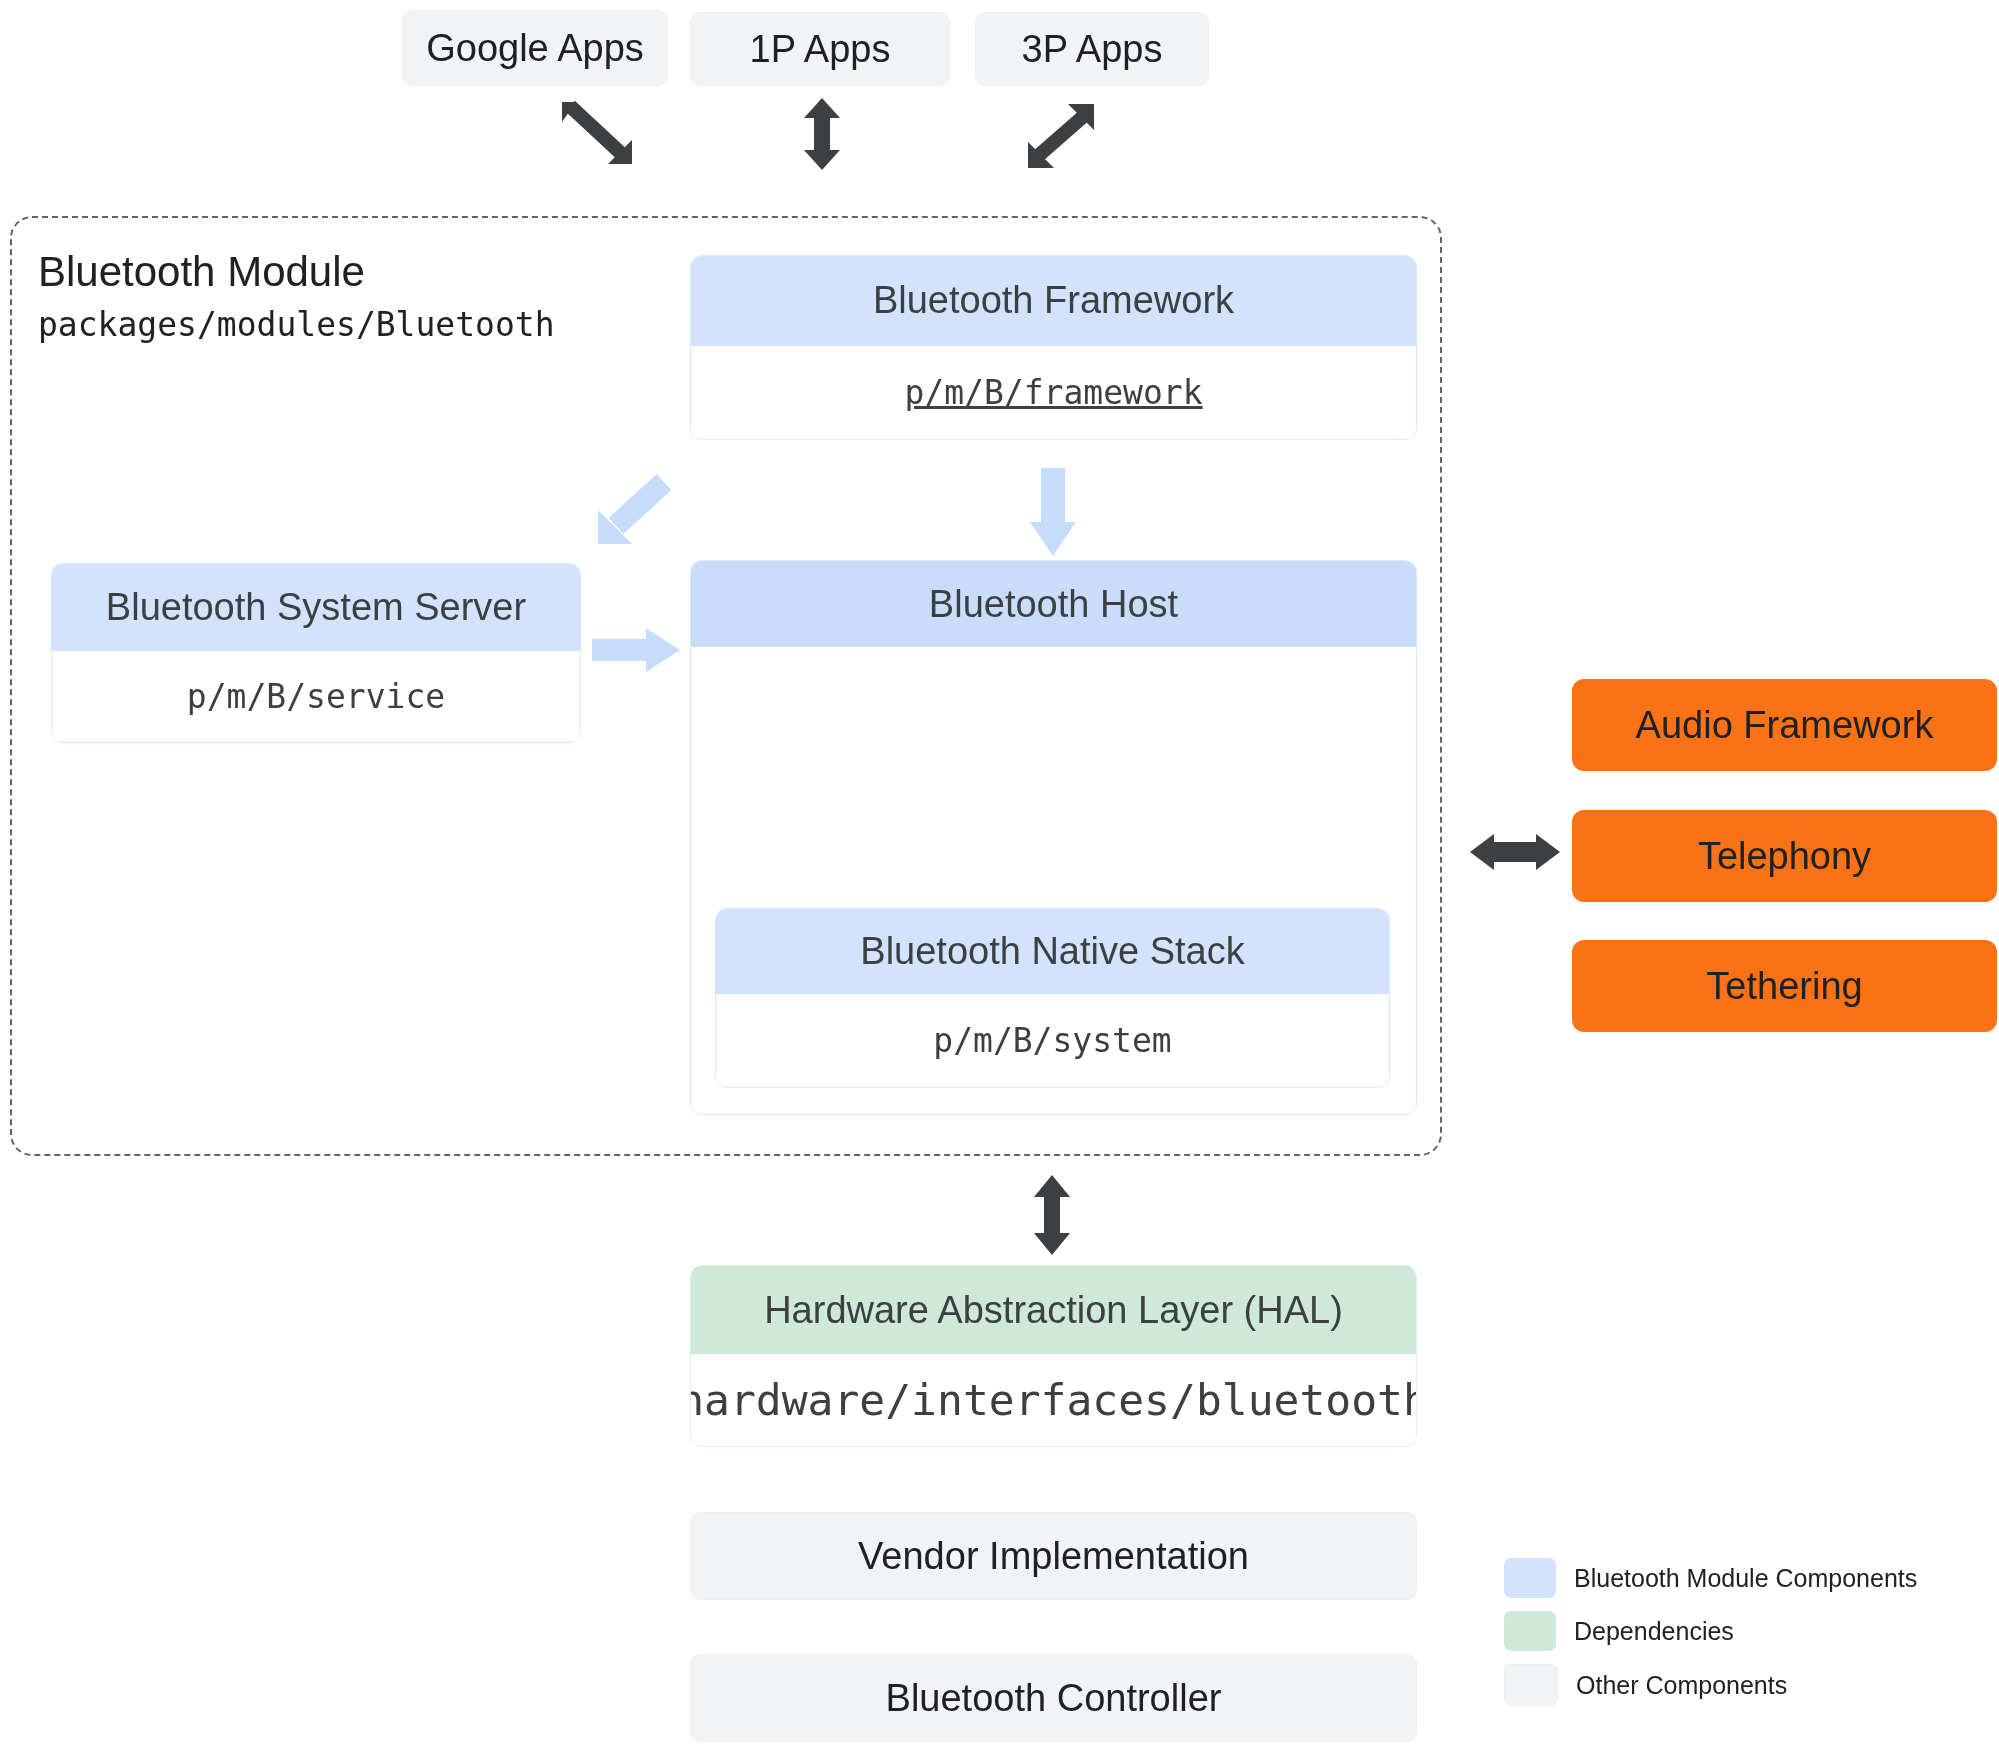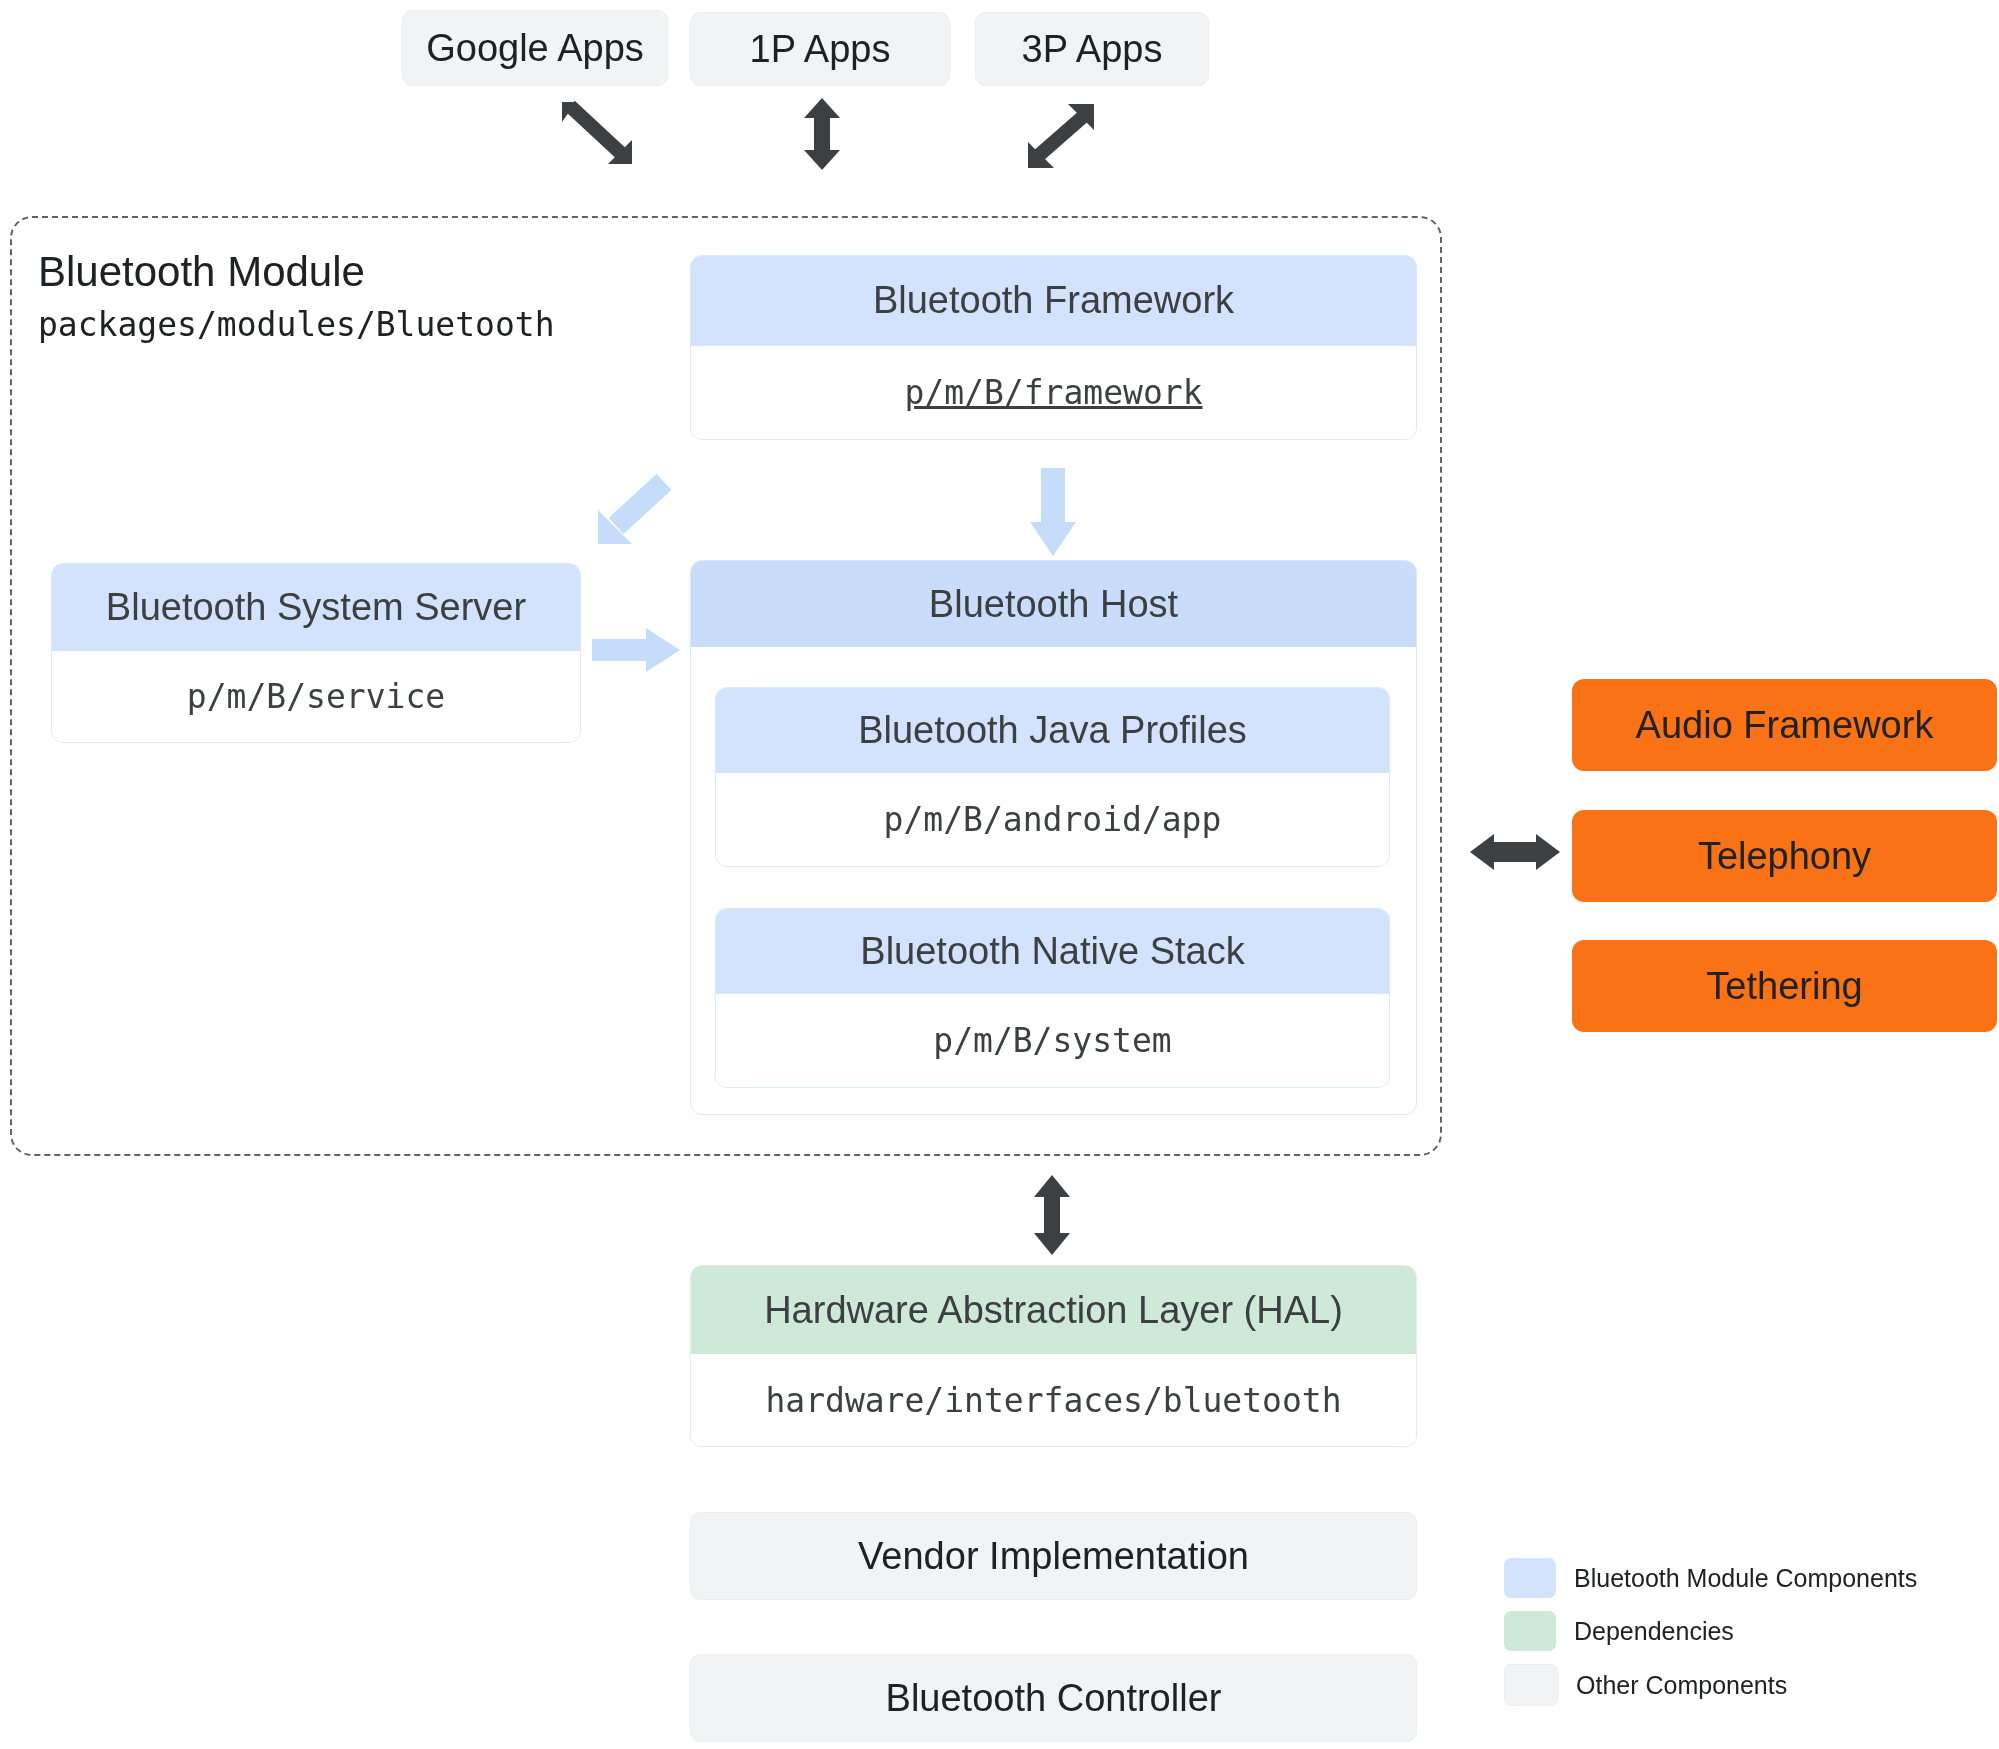--- a/index.html
+++ b/index.html
@@ -176,24 +176,20 @@
         <rect x="0" y="11" width="58" height="22" fill="#c6dcfb"></rect>
         <path d="M88 22 L54 0 L54 44 Z" fill="#c6dcfb"></path>
       </g>
     </svg>
   </div>
 
   <div class="abs host" style="left:690px; top:560px; width:727px; height:555px;">
     <div class="host-head nosel" style="height:86px; font-size:38px;">Bluetooth Host</div>
   </div>
 
-  <div class="abs card blue" style="left:715px; top:687px; width:675px; height:180px;">
-    <div class="card-head nosel" style="height:86px; font-size:38px;">Bluetooth Java Profiles</div>
-    <div class="card-path nosel" style="height:94px; font-size:33px;">p/m/B/android/app</div>
-  </div>
 
   <div class="abs card blue" style="left:715px; top:908px; width:675px; height:180px;">
     <div class="card-head nosel" style="height:86px; font-size:38px;">Bluetooth Native Stack</div>
     <div class="card-path nosel" style="height:94px; font-size:33px;">p/m/B/system</div>
   </div>
 
   <div class="abs" style="left:1470px; top:830px; width:90px; height:44px;">
     <svg width="90" height="44" viewBox="0 0 90 44">
       <g>
         <rect x="18" y="12" width="54" height="20" fill="#3c4043"></rect>
@@ -220,21 +216,21 @@
       <g>
         <rect x="14" y="14" width="16" height="52" fill="#3c4043"></rect>
         <path d="M22 0 L40 22 L4 22 Z" fill="#3c4043"></path>
         <path d="M22 80 L4 58 L40 58 Z" fill="#3c4043"></path>
       </g>
     </svg>
   </div>
 
   <div class="abs card green" style="left:690px; top:1265px; width:727px; height:182px;">
     <div class="card-head nosel" style="height:88px; font-size:38px;">Hardware Abstraction Layer (HAL)</div>
-    <div class="card-path nosel" style="height:92px; font-size:33px;">hardware/interfaces/bluetooth</div>
+    <div class="card-path nosel" style="height:92px; font-size:43px;">hardware/interfaces/bluetooth</div>
   </div>
 
   <div class="abs plain-box nosel" style="left:690px; top:1512px; width:727px; height:88px; font-size:38px;">
     <span>Vendor Implementation</span>
   </div>
 
   <div class="abs plain-box nosel" style="left:690px; top:1654px; width:727px; height:88px; font-size:38px;">
     <span>Bluetooth Controller</span>
   </div>
 

